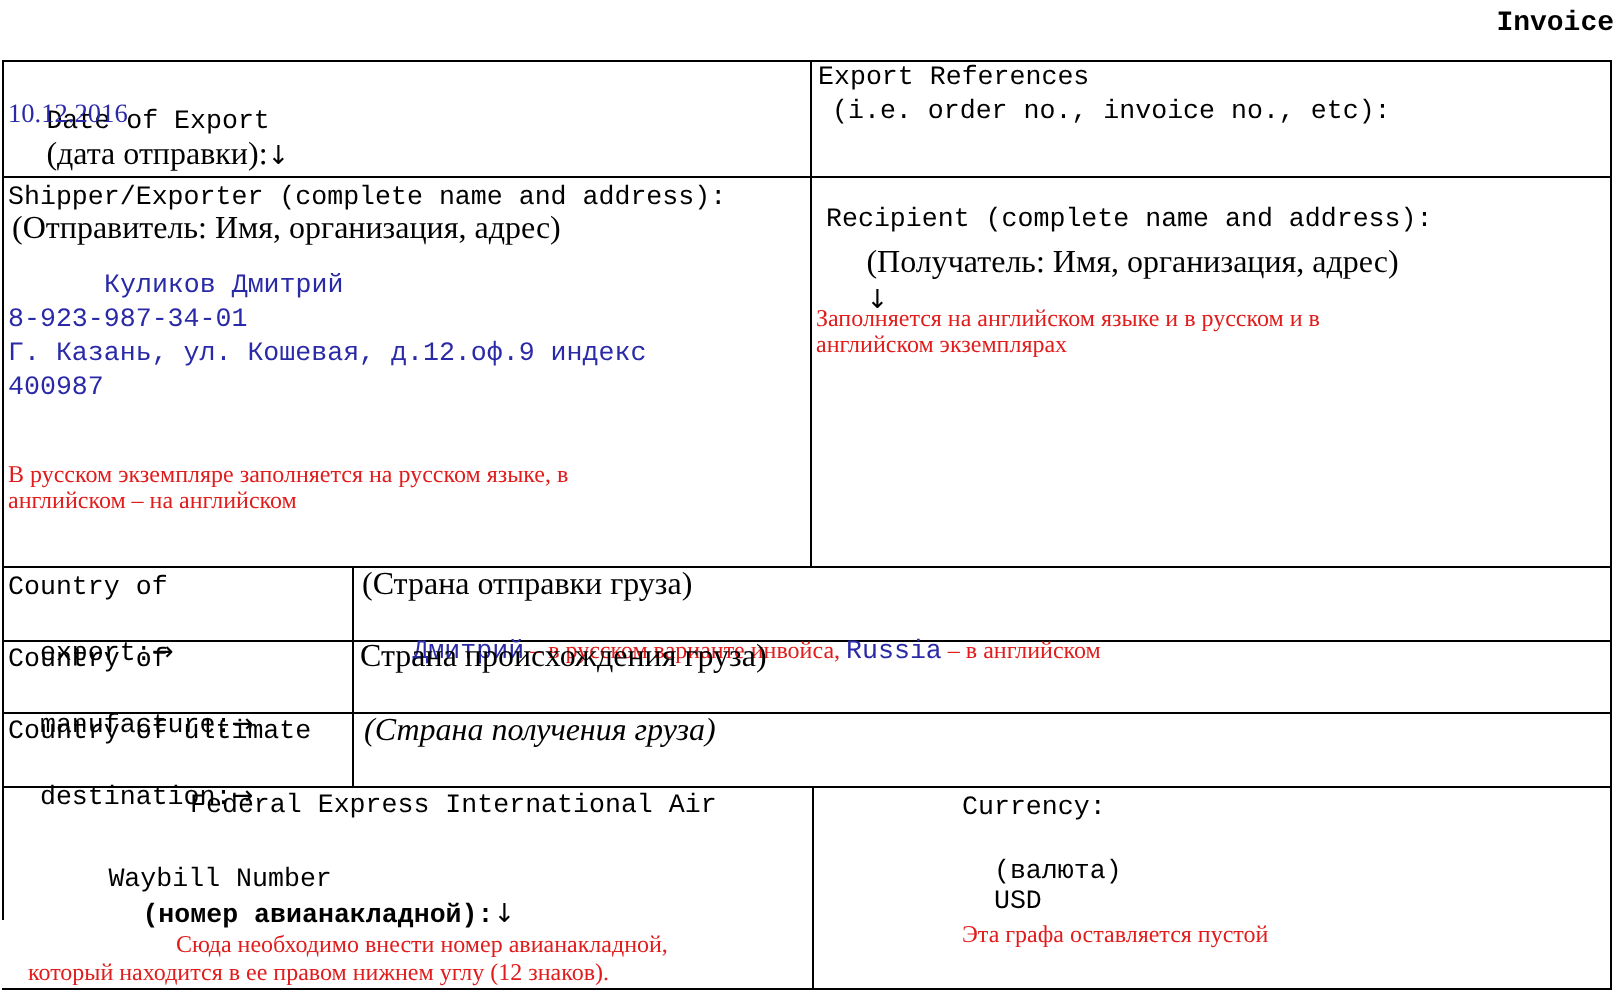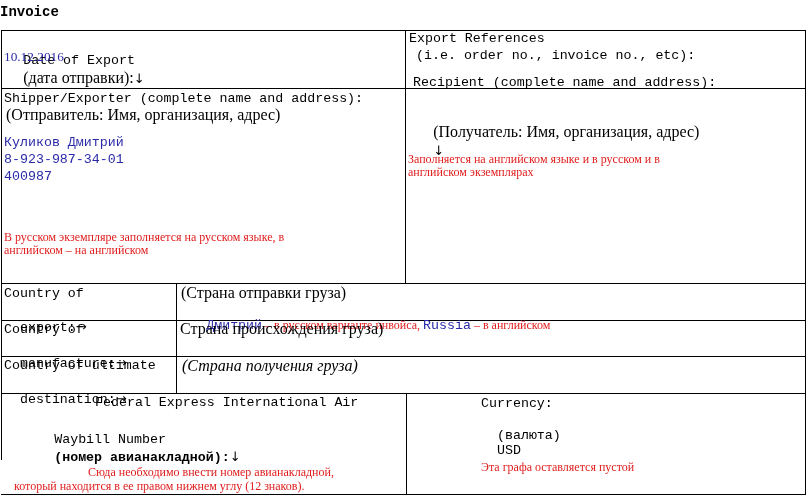--- a/index.html
+++ b/index.html
@@ -2,31 +2,31 @@
 <html><head>
   <meta charset="utf-8">
   <style>
     html, body { margin: 0; padding: 0; background: #ffffff; }
     body {
       width: 807px; height: 497px; position: relative; overflow: hidden;
       font-family: "Liberation Mono", "DejaVu Sans Mono", monospace;
       color: #000;
     }
     .title {
-      position: absolute; left: 0; top: 4px; width: 807px; text-align: left;
+      position: absolute; left: 0; top: 4px; width: 807px; text-align: right;
       font-family: "Liberation Mono", monospace; font-weight: bold; font-size: 14px;
     }
     .line-h { position: absolute; height: 1px; background: #000; }
     .line-v { position: absolute; width: 1px; background: #000; }
     .txt { position: absolute; white-space: pre; }
     .mono { font-family: "Liberation Mono", "DejaVu Sans Mono", monospace; font-size: 13.3px; }
     .serif { font-family: "Liberation Serif", "DejaVu Serif", serif; font-size: 16px; }
     .serif-red { font-family: "Liberation Serif", "DejaVu Serif", serif; font-size: 12px; color: #e01c1c; }
     .blue { color: #2a2aa8; }
-    .bold { font-weight: bold; }
+    .bold { font-weight: bold; margin-left: 17px; }
     .arrow { font-family: "DejaVu Sans", sans-serif; font-size: 13px; }
   </style>
 </head>
 <body>
 
 <div class="title">Invoice</div>
 
 <div class="line-h" style="left:1px; top:30px; width:805px;"></div>
 
 <div class="line-v" style="left:1px; top:30px; height:430px;"></div>
@@ -55,28 +55,29 @@
 </div>
 <div class="txt mono blue" style="left:4px; top:49px;font-family:Liberation Serif, serif;">10.12.2016</div>
 
 <div class="txt mono" style="left:409px; top:31px;">Export References</div>
 <div class="txt mono" style="left:416px; top:48px;">(i.e. order no., invoice no., etc):</div>
 <div style="position:absolute; left:406px; top:65px; width:398px; height:22px;"></div>
 
 <div class="txt mono" style="left:4px; top:91px;">Shipper/Exporter (complete name and address):</div>
 <div class="txt serif" style="left:6px; top:106px;">(Отправитель: Имя, организация, адрес)</div>
 <div style="position:absolute; left:4px; top:134px;">
-  <div class="txt mono blue" style="position:static; line-height:17px;">Куликов Дмитрий</div>
+  <div class="txt mono blue" style="position:static; line-height:17px;margin-left:48px;">Куликов Дмитрий</div>
   <div class="txt mono blue" style="position:static; line-height:17px;">8-923-987-34-01</div>
+  <div class="txt mono blue" style="position:static; line-height:17px;">Г. Казань, ул. Кошевая, д.12.оф.9 индекс</div>
   <div class="txt mono blue" style="position:static; line-height:17px;">400987</div>
 </div>
 <div class="txt serif-red" style="left:4px; top:230px;">В русском экземпляре заполняется на русском языке, в</div>
 <div class="txt serif-red" style="left:4px; top:243px;">английском – на английском</div>
 
-<div class="txt mono" style="left:413px; top:75px;">Recipient (complete name and address):</div>
+<div class="txt mono" style="left:413px; top:102px;">Recipient (complete name and address):</div>
 <div class="txt" style="left:414px; top:105px;">
   <span class="serif">(Получатель: Имя, организация, адрес)</span>
   <span class="arrow">↓</span>
 </div>
 <div class="txt serif-red" style="left:408px; top:152px;">Заполняется на английском языке и в русском и в</div>
 <div class="txt serif-red" style="left:408px; top:165px;">английском экземплярах</div>
 <div style="position:absolute; left:406px; top:180px; width:398px; height:102px;"></div>
 
 <div class="txt mono" style="left:4px; top:286px;">Country of</div>
 <div class="txt mono" style="left:4px; top:304px;">

